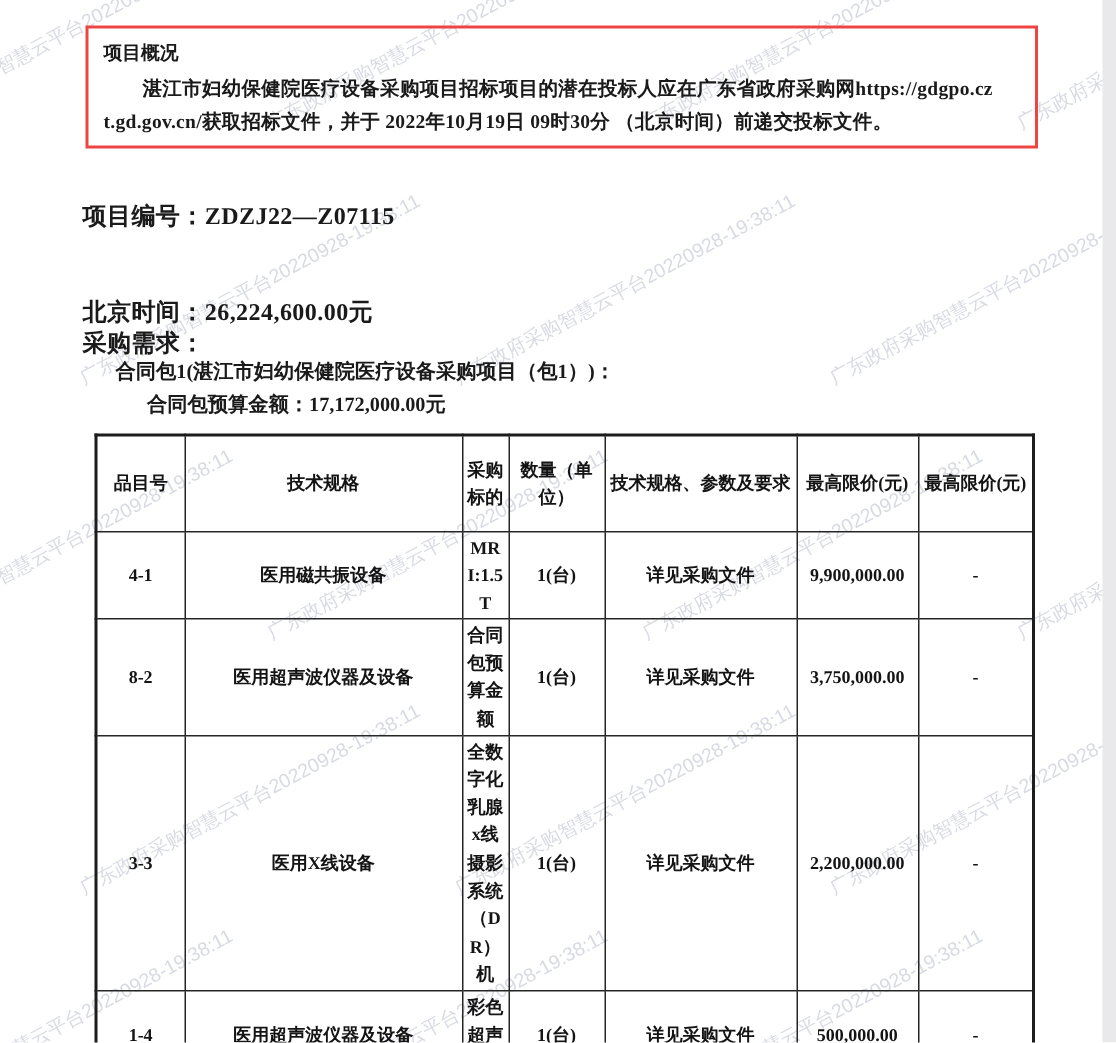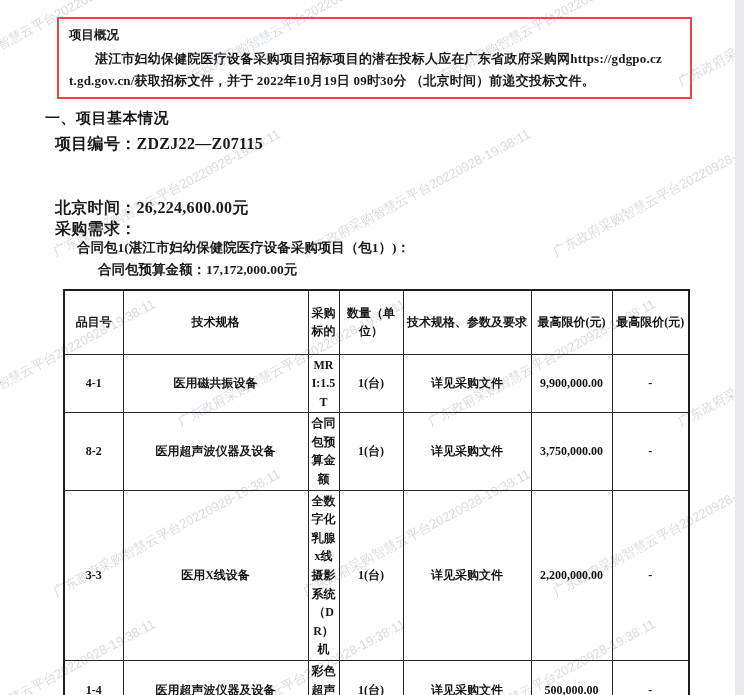--- a/index.html
+++ b/index.html
@@ -86,21 +86,20 @@
     <span class="wm" style="left:675px;top:735px">广东政府采购智慧云平台20220928-19:38:11</span>
   </div>
 
   <div class="content">
 
     <div class="overview-box">
       <div class="box-title">项目概况</div>
       <p class="box-body">湛江市妇幼保健院医疗设备采购项目招标项目的潜在投标人应在广东省政府采购网https://gdgpo.czt.gd.gov.cn/获取招标文件，并于 2022年10月19日 09时30分 （北京时间）前递交投标文件。</p>
     </div>
 
-    <h2 class="sec-heading">一、项目基本情况</h2>
 
     <div class="field-line f0"><span>项目编号：</span><span>ZDZJ22—Z07115</span></div>
     <div class="field-line f3"><span>北京时间：</span><span>26,224,600.00元</span></div>
     <div class="field-line f4"><span>采购需求：</span><span></span></div>
 
     <div class="pkg-line">合同包1(湛江市妇幼保健院医疗设备采购项目（包1）)：</div>
     <div class="pkg-budget"><span>合同包预算金额：</span><span>17,172,000.00元</span></div>
 
     <table class="items">
       <colgroup>

